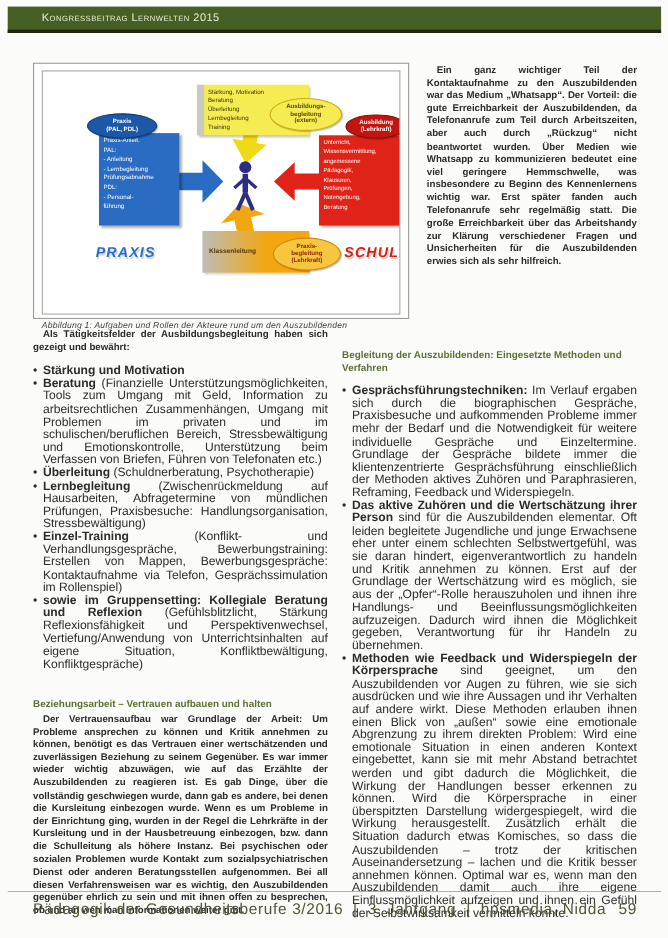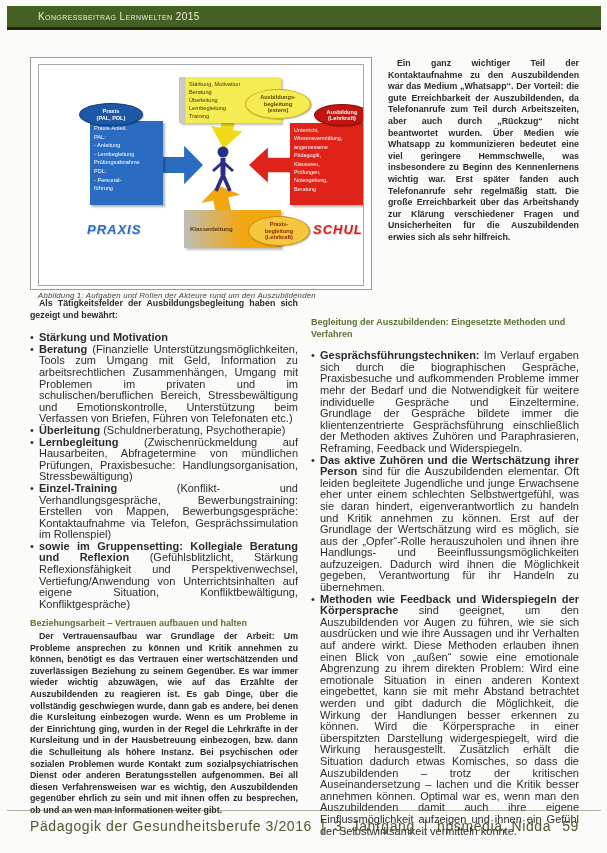--- a/index.html
+++ b/index.html
@@ -58,21 +58,21 @@
   .par { font-size:8.8px; line-height:11.6px; text-align:justify; }
   .indent { text-indent:9px;font-weight:bold; }
   .intro-par { position:absolute; left:388px; top:58px; width:191px; }
   .columns { position:absolute; left:30px; top:298px; width:549px; display:flex; gap:13px; }
   .col { width:268px; }
   .sec-heading { font-size:9px; line-height:11.6px; color:#5d7133; margin-bottom:1px; }
   .blist { margin-top:11px; }
   .bullet { position:relative; padding-left:9px; font-size:11px; line-height:11.6px; text-align:justify; }
   .bullet::before { content:"•"; position:absolute; left:0; top:0; }
   .b { font-weight:bold; }
-  .gap-before { margin-top:8px; }
+  .gap-before { margin-top:25px; }
 
   
   .footrule { position:absolute; left:7px; right:6px; top:810px; border-top:1px solid #47602472; }
   .footer { position:absolute; left:30px; right:28px; top:818px; display:flex; align-items:flex-end;
             font-size:14px; letter-spacing:.6px; color:#4d5733; }
   .footer .sep { padding:0 9px; }
   .footer .pageno { margin-left:auto; }
 </style>
 </head>
 <body>

